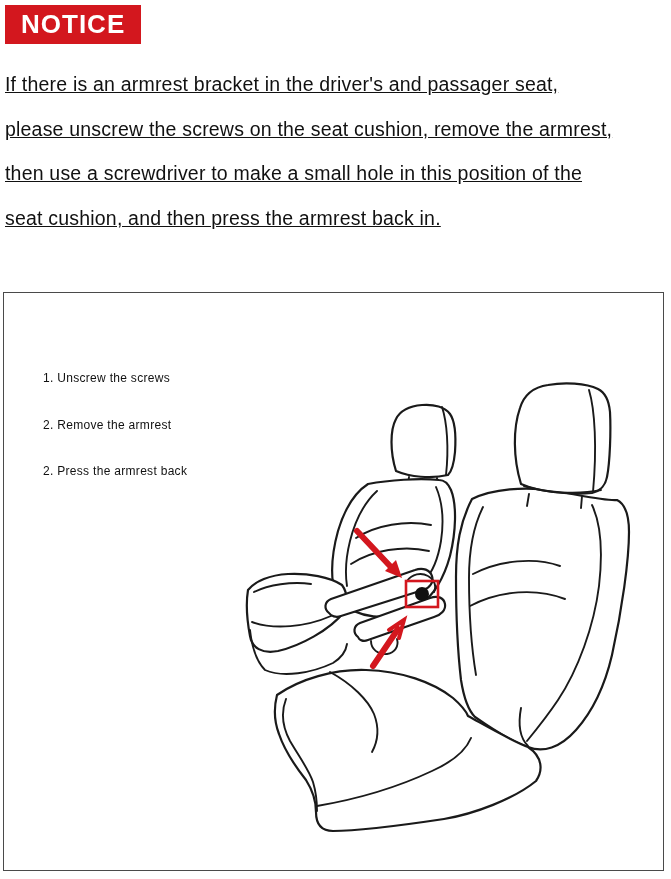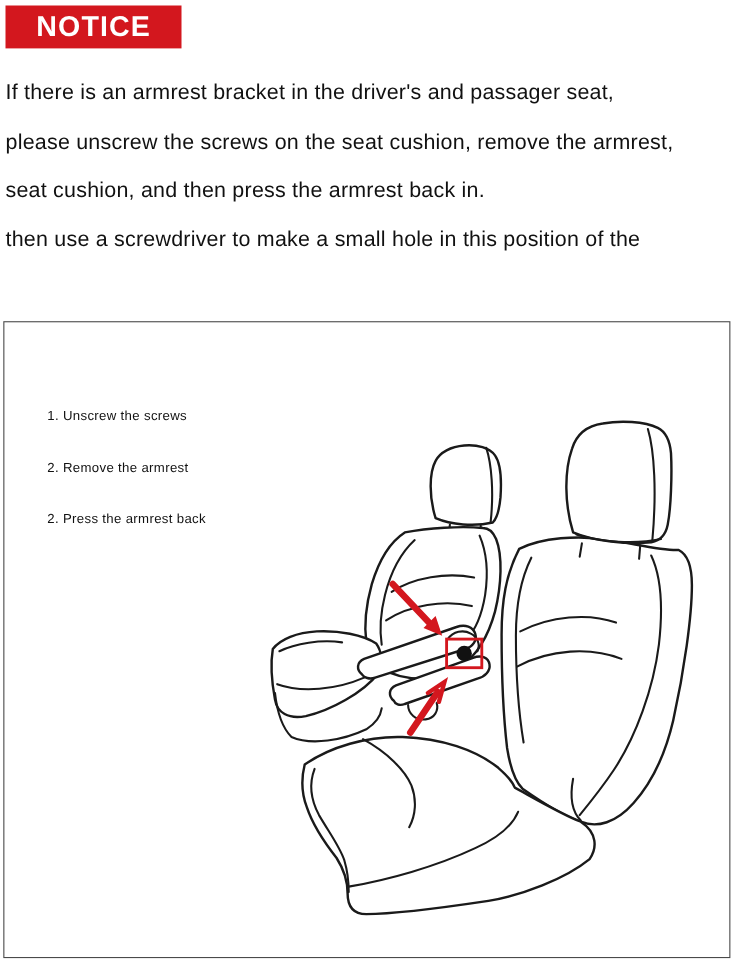--- a/index.html
+++ b/index.html
@@ -8,24 +8,24 @@
     --annot:#d3171e;
   }
   html,body{margin:0;padding:0;background:#fff;}
   .page{
     position:relative;width:671px;height:879px;background:#fff;overflow:hidden;
     font-family:"Liberation Sans",sans-serif;color:#111;
   }
   .notice{
     position:absolute;left:5px;top:5px;height:39px;line-height:39px;
     background:var(--accent);color:#fff;font-weight:bold;font-size:26px;
-    padding:0 28px;letter-spacing:1px;
+    padding:0 16px;letter-spacing:1px;
   }
   .para{position:absolute;left:5px;top:62px;font-size:19.5px;}
-  .para .line{height:44.6px;line-height:44.6px;white-space:nowrap;letter-spacing:0.2px;}
+  .para .line{height:44.6px;line-height:44.6px;white-space:nowrap;letter-spacing:0.2px;text-decoration:underline;}
   .diagram-box{
     position:absolute;left:3px;top:292px;width:661px;height:579px;
     border:1.5px solid #4a4a4a;background:#fff;box-sizing:border-box;
   }
   .steps{position:absolute;left:43px;top:369px;font-size:12px;}
   .step{height:18px;line-height:18px;margin-bottom:28.5px;white-space:nowrap;letter-spacing:0.3px;}
   svg.seats{position:absolute;left:0;top:0;pointer-events:none;}
   .fillline{fill:#fff;stroke:var(--line);stroke-width:2.2;stroke-linejoin:round;stroke-linecap:round;}
   .iline{fill:none;stroke:var(--line);stroke-width:1.9;stroke-linejoin:round;stroke-linecap:round;}
   .redshaft{stroke:var(--annot);stroke-width:6;stroke-linecap:round;fill:none;}
@@ -36,22 +36,22 @@
 </head>
 <body>
 
 <div class="page">
 
   <div class="notice">NOTICE</div>
 
   <div class="para">
     <div class="line">If there is an armrest bracket in the driver's and passager seat,</div>
     <div class="line">please unscrew the screws on the seat cushion, remove the armrest,</div>
+    <div class="line">then use a screwdriver to make a small hole in this position of the</div>
     <div class="line">seat cushion, and then press the armrest back in.</div>
-    <div class="line">then use a screwdriver to make a small hole in this position of the</div>
   </div>
 
   <div class="diagram-box"></div>
 
   <div class="steps">
     <div class="step">1. Unscrew the screws</div>
     <div class="step">2. Remove the armrest</div>
     <div class="step">2. Press the armrest back</div>
   </div>
 

